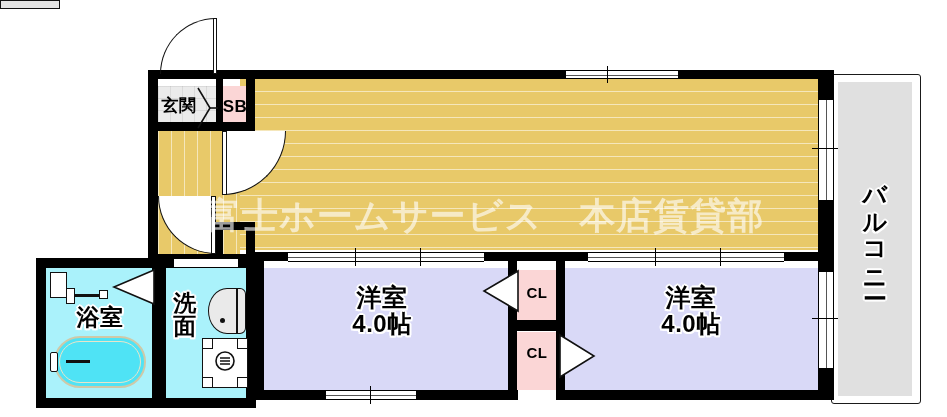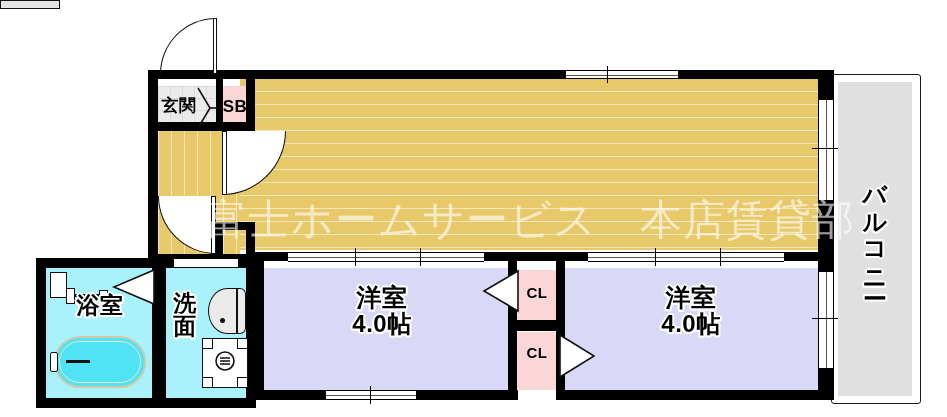--- a/index.html
+++ b/index.html
@@ -141,22 +141,22 @@
   .washer {
     border: 1.6px solid #111;
     background: #ffffff;
   }
   .box-line { border: 1.4px solid #111; background: #fff; }
   .thinline { position:absolute; background:#111; }
 
   
   .watermark {
     position: absolute;
-    font-size: 42px;
-    font-weight: normal;
+    font-size: 36px;
+    font-weight: bold;
     color: rgba(255,255,255,0.62);
     white-space: nowrap;
     letter-spacing: 1px;
     pointer-events: none;
   }
 </style>
 </head>
 <body>
 
 <div id="plan">
@@ -308,21 +308,21 @@
   <div class="label lbl-room" style="left:312px; top:283px; width:140px;">
     <span>洋室</span>
     <span class="sz">4.0帖</span>
   </div>
 
   <div class="label lbl-room" style="left:621px; top:283px; width:140px;">
     <span>洋室</span>
     <span class="sz">4.0帖</span>
   </div>
 
-  <div class="label lbl-wet" style="left:62px; top:293px; width:76px;">浴室</div>
+  <div class="label lbl-wet" style="left:62px; top:307px; width:76px;font-family:Liberation Mono, monospace;">浴室</div>
 
   <div class="label lbl-wet" style="left:170px; top:292px; width:30px; line-height:1.0;">
     <span style="display:block;">洗</span>
     <span style="display:block;">面</span>
   </div>
 
   <div class="label lbl-small" style="left:155px; top:96px; width:48px; text-shadow:none;">玄関</div>
 
   <div class="label lbl-small" style="left:220px; top:97px; width:30px;">SB</div>
 

